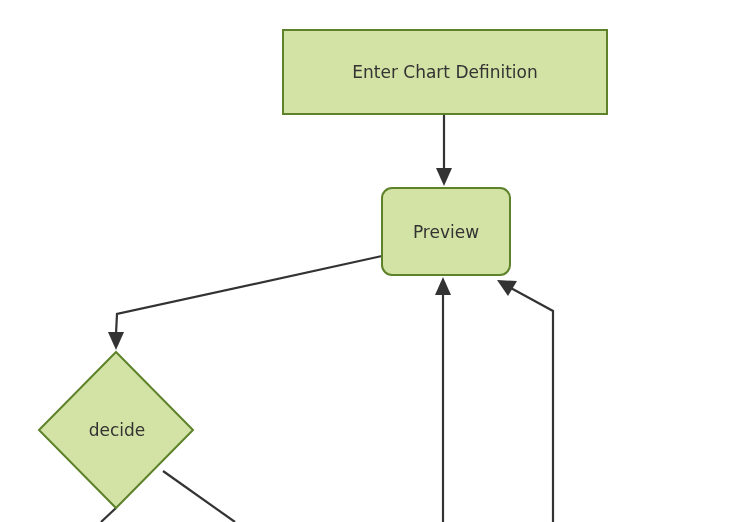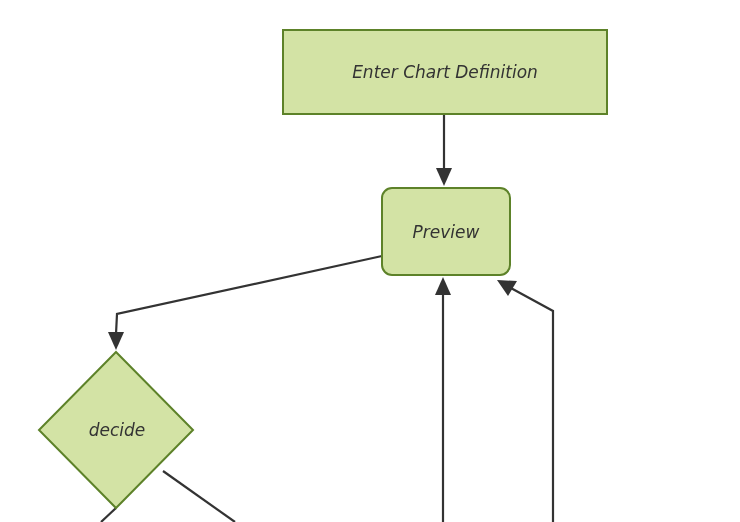--- a/index.html
+++ b/index.html
@@ -10,21 +10,20 @@
     width: 740px;
     height: 522px;
     background: #ffffff;
     font-family: "DejaVu Sans", sans-serif;
     overflow: hidden;
   }
   #flowchart {
     position: relative;
     width: 740px;
     height: 522px;
-    font-style: italic;
   }
   #flow-svg {
     position: absolute;
     top: 0;
     left: 0;
     width: 740px;
     height: 522px;
     display: block;
   }
   .node-shape {

